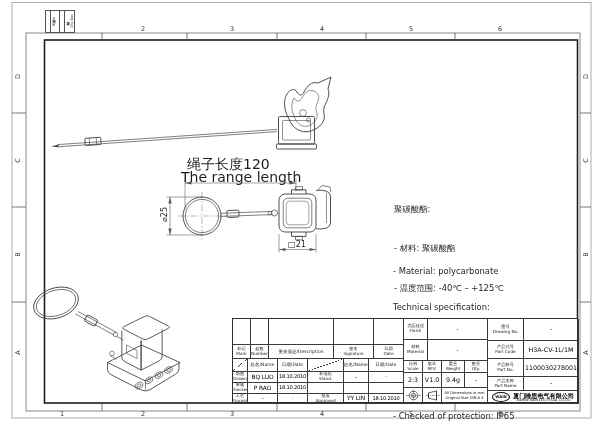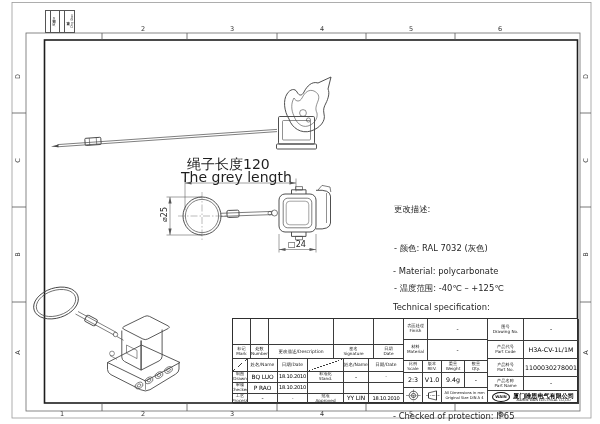--- a/index.html
+++ b/index.html
@@ -176,27 +176,27 @@
       <div class="vtext">日期/Date</div>
     </div>
     <div class="cornercell" style="left:14px;top:0;width:5px;height:100%;"></div>
     <div class="cornercell" style="left:19px;top:0;width:11px;height:100%;border-right:none;">
       <div class="vtext">更改单
 Chg Doc</div>
     </div>
   </div>
 
   <div class="dimtext" style="left:187px;top:156px;">绳子长度120</div>
-  <div class="dimtext" style="left:181px;top:169px;">The grey length</div>
+  <div class="dimtext" style="left:181px;top:169px;">The range length</div>
   <div class="dimtext" style="left:151px;top:210px;width:27px;text-align:center;transform:rotate(-90deg);font-size:8px;">⌀25</div>
-  <div class="dimtext" style="left:283px;top:238.5px;width:28px;text-align:center;font-size:8.1px;">□24</div>
+  <div class="dimtext" style="left:283px;top:238.5px;width:28px;text-align:center;font-size:8.1px;">□21</div>
 
   <div class="spec" style="left:394px;top:177px;">
-    <div>更改描述:</div>
-    <div>- 颜色: RAL 7032 (灰色)</div>
+    <div>聚碳酸酯:</div>
+    <div>- 材料: 聚碳酸酯</div>
     <div>- 温度范围: -40℃ – +125℃</div>
     <div>- 防护等级: IP65 (联锁状态,IEC 60529)</div>
   </div>
 
   <div class="spec en" style="left:393px;top:241px;">
     <div>- Material: polycarbonate</div>
     <div>Technical specification:</div>
     <div>- Colour: RAL 7032(light grey)</div>
     <div>- Temperature range: -40℃ – +125℃</div>
     <div>- Checked of protection: IP65</div>

